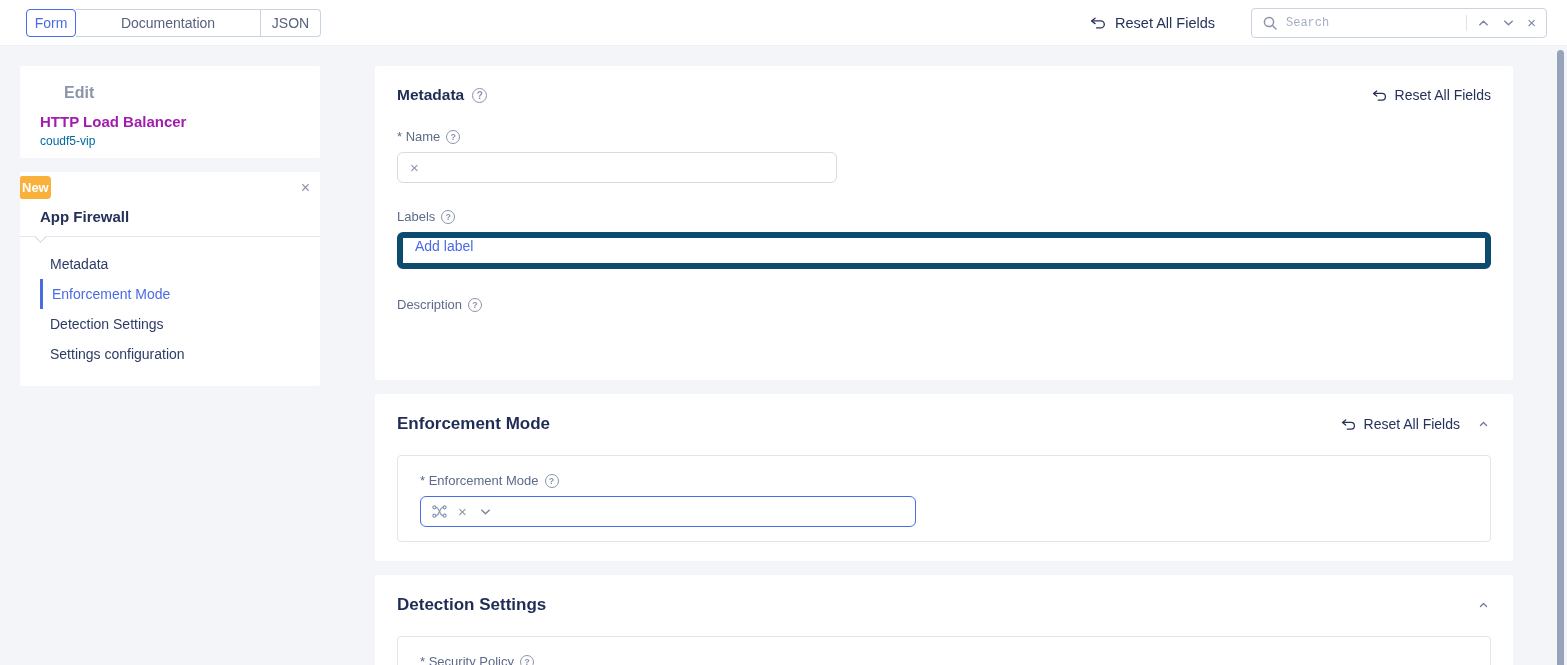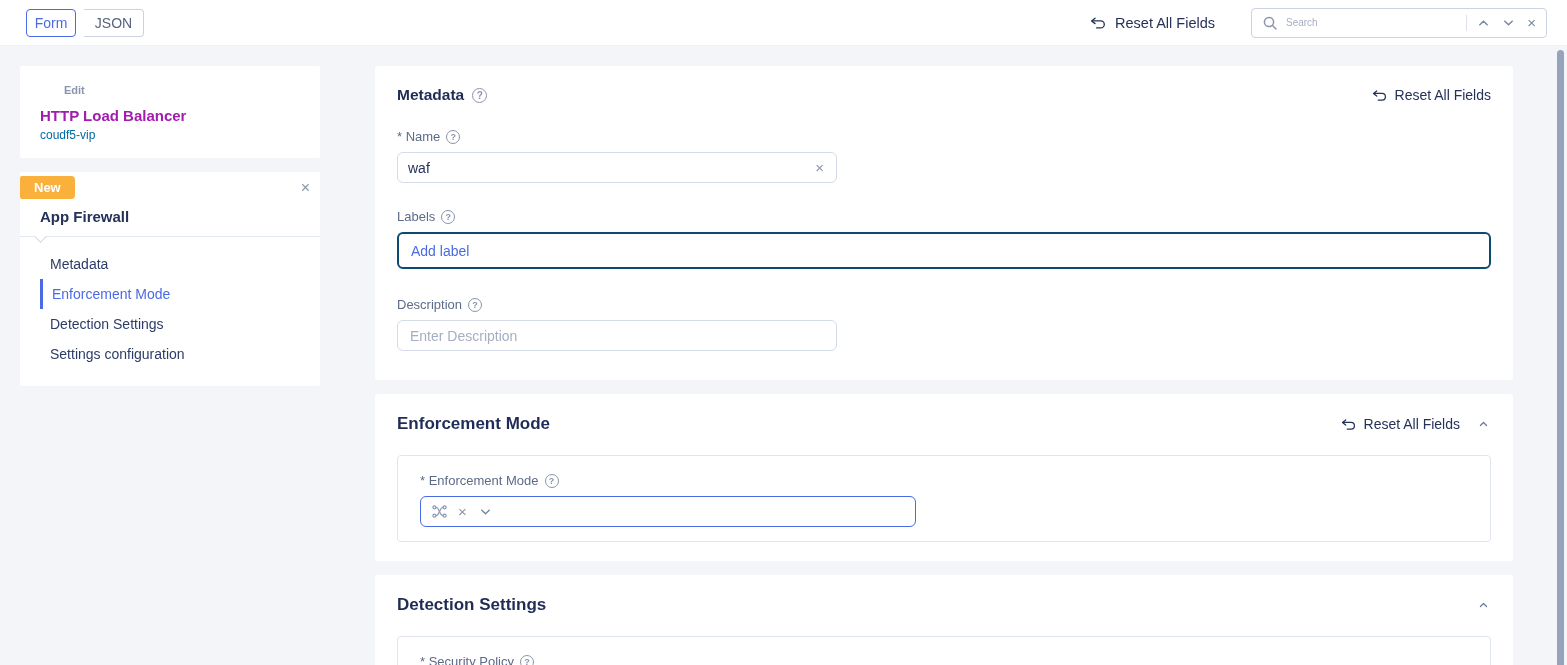--- a/index.html
+++ b/index.html
@@ -3,47 +3,47 @@
 <meta charset="utf-8">
 <style>
   * { margin:0; padding:0; box-sizing:border-box; }
   body { font-family:"Liberation Sans", sans-serif; background:#fff; }
   .app { position:relative; width:1567px; height:665px; background:#f4f5f8; overflow:hidden; }
 
   
   .topbar { position:absolute; top:0; left:0; width:100%; height:46px; background:#fff;
             display:flex; align-items:center; justify-content:space-between;
             padding:0 20px 0 26px; z-index:5; border-bottom:1px solid #eef0f5; }
-  .tabs { display:flex; height:28px;gap:8px; }
+  .tabs { display:flex; height:28px; }
   .tab { display:flex; align-items:center; justify-content:center; border:1px solid #ccd3e0;
          background:#fff; color:#58627e; font-size:14px; cursor:pointer; }
   .tab.active { width:50px; border:1px solid #4a6be4; color:#4a6be4; border-radius:4px; z-index:2; }
   .tab.doc { width:185px; border-left:none; }
   .tab.json { width:60px; border-left:none; border-radius:0 4px 4px 0; }
   .topbar-right { display:flex; align-items:center; gap:36px; }
   .reset-btn { display:flex; align-items:center; gap:9px; background:none; border:none;
                color:#243259; font-size:14.5px; font-family:inherit; cursor:pointer; }
   .searchbox { width:296px; height:30px; border:1px solid #ccd3e0; border-radius:4px; background:#fff;
                display:flex; align-items:center; padding:0 8px 0 10px; gap:8px; }
-  .searchbox input { border:none; outline:none; flex:1; min-width:0; font-size:10px;
-                     color:#0f172a; font-family:Liberation Sans, sans-serif; }
+  .searchbox input { border:none; outline:none; flex:1; min-width:0; font-size:12px;
+                     color:#0f172a; font-family:Liberation Mono, monospace; }
   .searchbox input::placeholder { color:#a6aec2; }
   .vdiv { width:1px; height:16px; background:#dde2ec; }
   .icon-btn { background:none; border:none; display:flex; align-items:center; justify-content:center;
               cursor:pointer; padding:2px; color:#7b87a3; font-size:15px; line-height:1; font-family:inherit; }
 
   
   .side-card { position:absolute; left:20px; width:300px; background:#fff; border-radius:2px; }
   .edit-card { top:66px; height:92px; padding:18px 20px; }
-  .kicker { font-size:11px; font-weight:bold; color:#8b94ab;padding-left:24px; }
+  .kicker { font-size:16px; font-weight:bold; color:#8b94ab;padding-left:24px; }
   .edit-title { margin-top:11px; font-size:15px; font-weight:bold; color:#a21caf; }
   .edit-sub { margin-top:4px; font-size:12px; color:#0369a1; }
 
   .panel-card { top:172px; height:214px; }
-  .badge { position:absolute; top:4px; left:0; height:23px; padding:0 14px; background:#f9b13c;
+  .badge { position:absolute; top:4px; left:0; height:23px; padding:0 2px; background:#f9b13c;
            color:#fff; font-size:13px; font-weight:bold; display:flex; align-items:center;
            border-radius:2px 4px 4px 2px; }
   .panel-close { position:absolute; top:6px; right:8px; color:#8b94ab; font-size:16px; }
   .panel-title { position:absolute; top:36px; left:20px; font-size:15px; font-weight:bold; color:#243259;text-align:center; }
   .nav-divider { position:absolute; top:64px; left:0; right:0; border-top:1px solid #e3e7ef; }
   .nav-divider .notch { position:absolute; left:16px; top:-5px; width:9px; height:9px; background:#fff;
                         border-right:1px solid #cfd6e2; border-bottom:1px solid #cfd6e2;
                         transform:rotate(45deg); }
   .nav { position:absolute; top:77px; left:0; right:0; }
   .nav-item { display:flex; align-items:center; height:30px; margin-left:20px; padding-left:10px;
@@ -71,22 +71,22 @@
 
   .name-row { margin-top:25px; }
   .input-wrap { margin-top:8px; width:440px; height:31px; border:1px solid #d5dbe7; border-radius:6px;
                 display:flex; align-items:center; background:#fff; padding:0 10px; }
   .input-wrap input { flex:1; min-width:0; border:none; outline:none; font-size:14px; color:#243259;
                       font-family:inherit; }
   .clear-x { color:#8b94ab; font-size:15px; background:none; border:none; cursor:pointer;
              padding:0 2px; line-height:1; font-family:inherit; }
 
   .labels-row { margin-top:26px; }
-  .labels-box { margin-top:8px; height:37px; border:2px solid #0c4a6e; border-radius:6px;
-                display:flex; align-items:center; padding:16px 12px; }
+  .labels-box { margin-top:8px; height:37px; border:6px solid #0c4a6e; border-radius:6px;
+                display:flex; align-items:flex-start; padding:0 12px; }
   .add-label { color:#4a6be4; font-size:14px; background:none; border:none; cursor:pointer;
                font-family:inherit; }
 
   .desc-row { margin-top:28px; }
   .desc-input { margin-top:8px; width:440px; height:31px; border:1px solid #d5dbe7; border-radius:6px;
                 padding:0 12px; font-size:14px; font-family:inherit; color:#243259; outline:none; display:block; }
   .desc-input::placeholder { color:#a6aec2; }
 
   .sub-box { margin-top:21px; border:1px solid #e0e4ee; border-radius:4px; padding:17px 22px 16px; height:87px; }
   .select { margin-top:8px; width:496px; height:31px; border:1.5px solid #4a6be4; border-radius:6px;
@@ -101,20 +101,21 @@
   svg { display:block; }
 </style>
 </head>
 <body>
 
 <div class="app">
 
   <header class="topbar">
     <div class="tabs">
       <div class="tab active">Form</div>
+      <div class="tab doc">Documentation</div>
       <div class="tab json">JSON</div>
     </div>
     <div class="topbar-right">
       <button class="reset-btn">
         <span>
           <svg width="17" height="17" viewBox="0 0 18 18" fill="none" stroke="#243259" stroke-width="1.4" stroke-linecap="round" stroke-linejoin="round">
             <path d="M6.4 4.4 L2.8 7.3 L6.4 10.2"></path>
             <path d="M3.4 7.3 h9.1 a3.7 3.7 0 0 1 0 7.4 h-4.4"></path>
           </svg>
         </span>
@@ -186,21 +187,20 @@
         <span>Reset All Fields</span>
       </button>
     </div>
 
     <div class="name-row">
       <div class="field-label">
         <span>* Name</span>
         <span class="help">?</span>
       </div>
       <div class="input-wrap">
-        <input value="waf" style="">
         <button class="clear-x">
           <span>×</span>
         </button>
       </div>
     </div>
 
     <div class="labels-row">
       <div class="field-label">
         <span>Labels</span>
         <span class="help">?</span>
@@ -208,21 +208,20 @@
       <div class="labels-box">
         <button class="add-label">Add label</button>
       </div>
     </div>
 
     <div class="desc-row">
       <div class="field-label">
         <span>Description</span>
         <span class="help">?</span>
       </div>
-      <input class="desc-input" placeholder="Enter Description" style="">
     </div>
   </section>
 
   <section class="section sec-enforcement">
     <div class="sec-head">
       <span class="sec-title big">Enforcement Mode</span>
       <span class="spacer"></span>
       <button class="sec-reset">
         <span>
           <svg width="16" height="16" viewBox="0 0 18 18" fill="none" stroke="#243259" stroke-width="1.4" stroke-linecap="round" stroke-linejoin="round">

